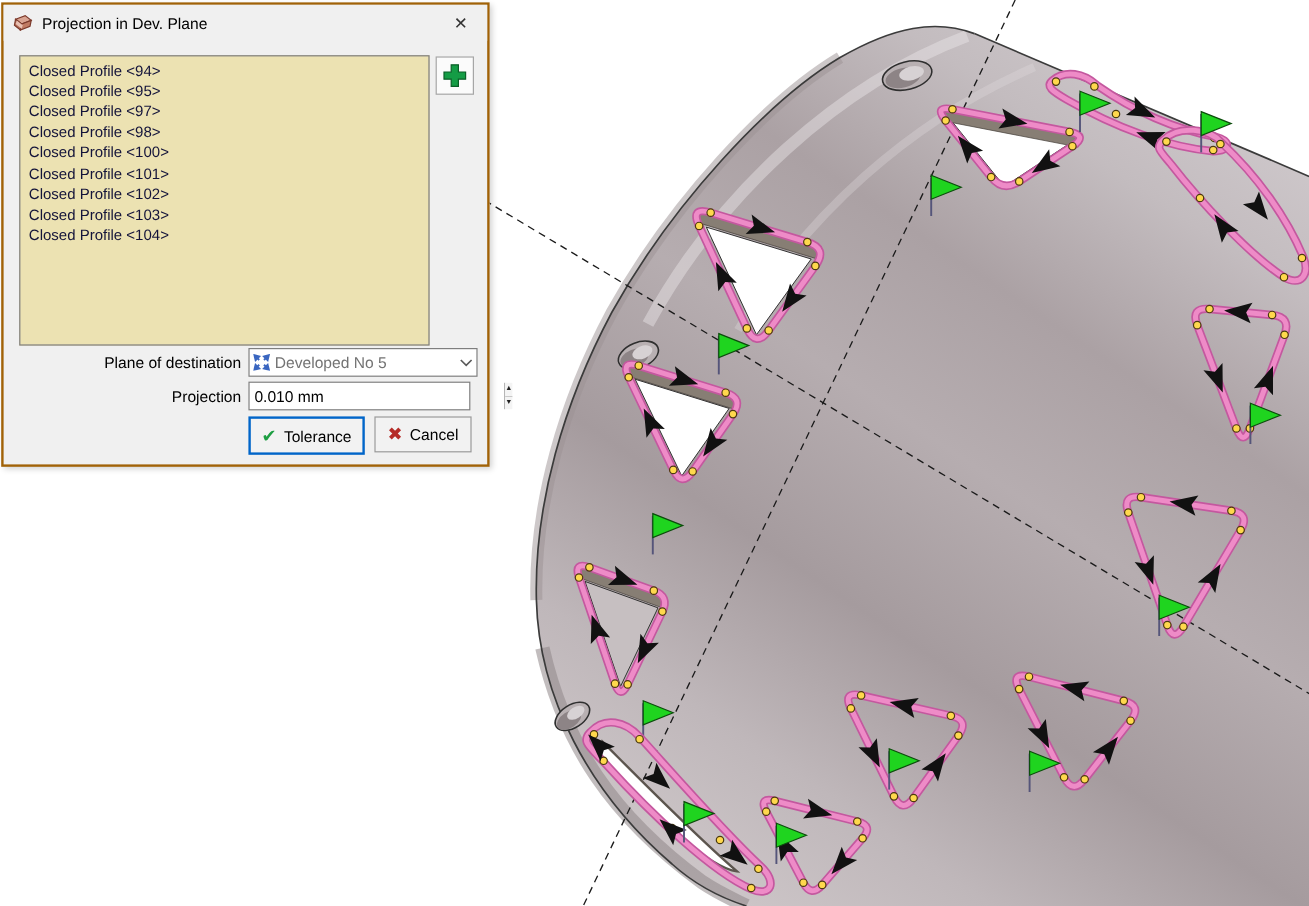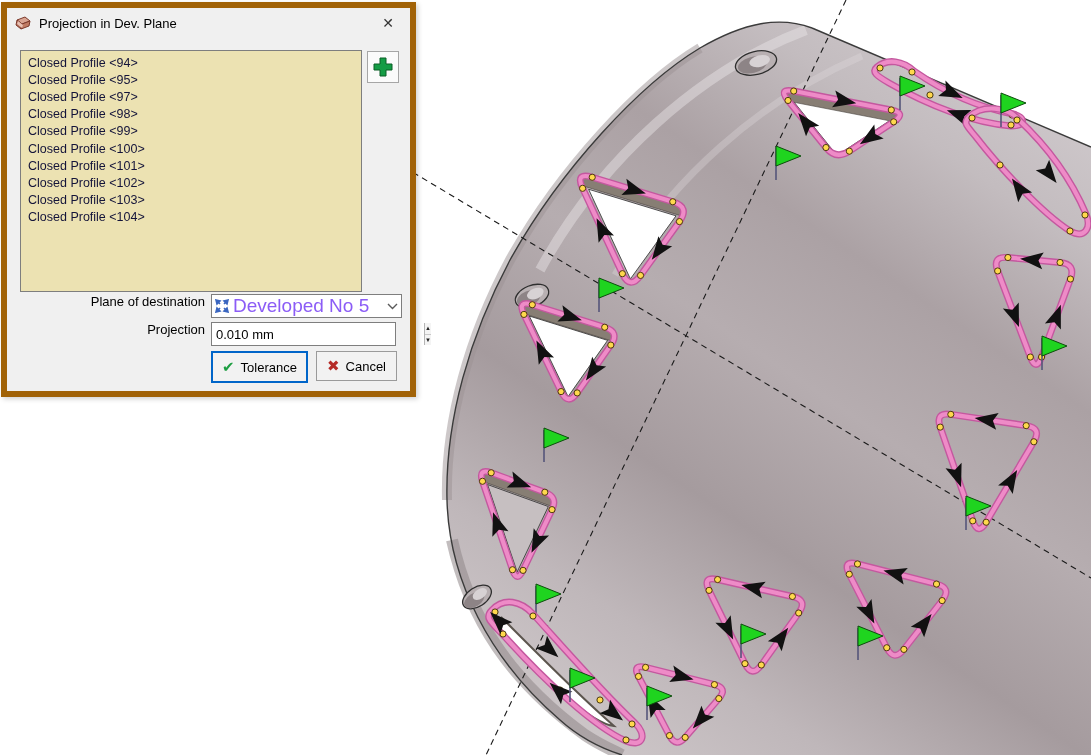--- a/index.html
+++ b/index.html
@@ -1,36 +1,36 @@
 <!DOCTYPE html>
 <html><head>
 <meta charset="utf-8">
 <style>
   html,body{margin:0;padding:0;}
   body{width:1091px;height:755px;position:relative;overflow:hidden;background:#fff;
        font-family:"Liberation Sans","DejaVu Sans",sans-serif;}
   #scene{position:absolute;left:0;top:0;width:1091px;height:755px;}
   
   .dialog{position:absolute;left:1px;top:2px;width:403px;height:383px;background:#f0f0f0;
-          border:6px solid #a16207;box-shadow:2px 2px 5px rgba(0,0,0,.18);}
+          border:2px solid #a16207;box-shadow:2px 2px 5px rgba(0,0,0,.18);}
   .titlebar{height:30px;display:flex;align-items:center;padding:0 8px;background:#f0f0f0;}
   .titlebar .ticon{width:17px;height:16px;margin-right:7px;flex:0 0 auto;}
   .titlebar .ttext{font-size:13px;color:#000;flex:1 1 auto;}
   .closebtn{width:28px;height:24px;display:flex;align-items:center;justify-content:center;
             font-size:14px;color:#333;cursor:pointer;}
   .listbox{position:absolute;left:13px;top:42px;width:340px;height:234px;background:#ece2b2;
            border:1px solid #7e7e7e;overflow:hidden;padding:3px 0;}
   .listbox .li{font-size:12.5px;color:#14143a;padding:1.6px 7px;white-space:nowrap;}
   .plusbtn{position:absolute;left:360px;top:43px;width:30px;height:30px;background:#fbfbfb;
            border:1px solid #a6a6a6;display:flex;align-items:center;justify-content:center;cursor:pointer;}
-  .row{position:absolute;left:0;display:flex;align-items:flex-start;}
+  .row{position:absolute;left:0;display:flex;align-items:center;}
   .lbl{font-size:13px;color:#000;text-align:right;width:198px;padding-right:6px;}
   .combo{width:183px;height:22px;border:1px solid #7e7e7e;background:#fff;display:flex;
          align-items:center;padding:0 3px;cursor:pointer;}
-  .combo .ctext{font-size:19px;color:#8b5cf6;flex:1;margin-left:4px;}
+  .combo .ctext{font-size:13px;color:#737373;flex:1;margin-left:4px;}
   .tolinput{width:183px;height:22px;border:1px solid #7e7e7e;background:#fff;display:flex;align-items:stretch;gap:28px;}
   .tolinput input{border:none;outline:none;flex:1;font-size:13px;padding:0 4px;
                   font-family:"Liberation Sans",sans-serif;background:transparent;}
   .spin{width:15px;border-left:1px solid #b5b5b5;display:flex;flex-direction:column;}
   .spin div{flex:1;display:flex;align-items:center;justify-content:center;font-size:6px;color:#222;
             background:#f4f4f4;cursor:pointer;}
   .spin div:first-child{border-bottom:1px solid #c9c9c9;}
   .btnrow{position:absolute;top:343px;left:0;width:390px;display:flex;justify-content:flex-end;gap:8px;}
   .btn{height:28px;background:#f2f2f2;border:1px solid #9a9a9a;display:flex;align-items:center;
        justify-content:center;font-size:13px;color:#000;padding:0 10px;cursor:pointer;}
@@ -263,21 +263,20 @@
     </svg>
     <span class="ttext">Projection in Dev. Plane</span>
     <span class="closebtn">✕</span>
   </div>
 
   <div class="listbox" id="profileList">
       <div class="li">Closed Profile &lt;94&gt;</div>
       <div class="li">Closed Profile &lt;95&gt;</div>
       <div class="li">Closed Profile &lt;97&gt;</div>
       <div class="li">Closed Profile &lt;98&gt;</div>
-      <div class="li">Closed Profile &lt;99&gt;</div>
       <div class="li">Closed Profile &lt;100&gt;</div>
       <div class="li">Closed Profile &lt;101&gt;</div>
       <div class="li">Closed Profile &lt;102&gt;</div>
       <div class="li">Closed Profile &lt;103&gt;</div>
       <div class="li">Closed Profile &lt;104&gt;</div>
     </div>
 
   <div class="plusbtn">
     <svg width="22" height="22" viewBox="0 0 22 22">
       <path d="M8 2 h6 v6 h6 v6 h-6 v6 h-6 v-6 h-6 v-6 h6 Z" fill="#149c45" stroke="#0a5e27" stroke-width="1"></path>

